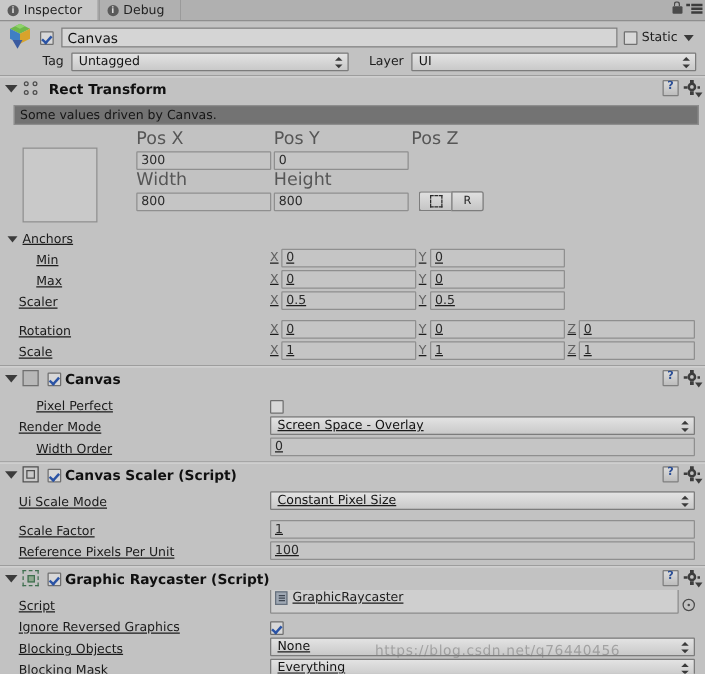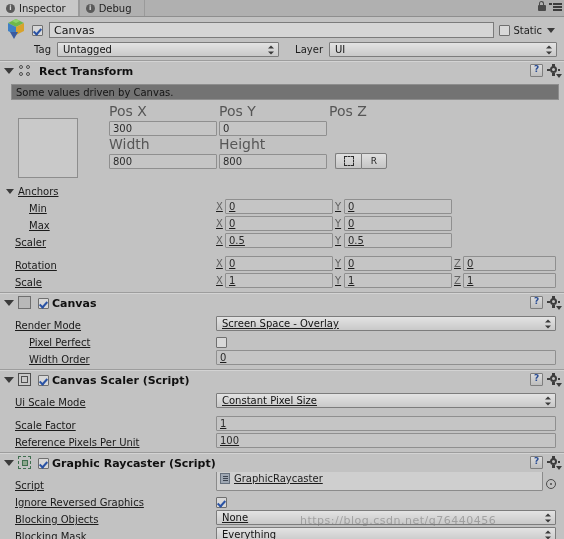--- a/index.html
+++ b/index.html
@@ -711,29 +711,29 @@
             <span class="t t1"></span>
             <span class="t t2"></span>
           <span class="t t3"></span>
             <span class="t t4"></span>
             <span class="arr"></span>
         </span>
       </span>
     </div>
     <div class="comp-body">
       <div class="row">
+        <span class="row-label indent1">Pixel Perfect</span>
+        <span class="chk"></span>
+      </div>
+      <div class="row">
         <span class="row-label">Render Mode</span>
         <div class="popup popup-row">
           <span>Screen Space - Overlay</span>
           <span class="ud"></span>
         </div>
-      </div>
-      <div class="row">
-        <span class="row-label indent1">Pixel Perfect</span>
-        <span class="chk"></span>
       </div>
       <div class="row">
         <span class="row-label indent1">Width Order</span>
         <span class="field wide" style="margin-right:4px">
             <span>0</span>
           </span>
       </div>
     </div>
   </div>
 

